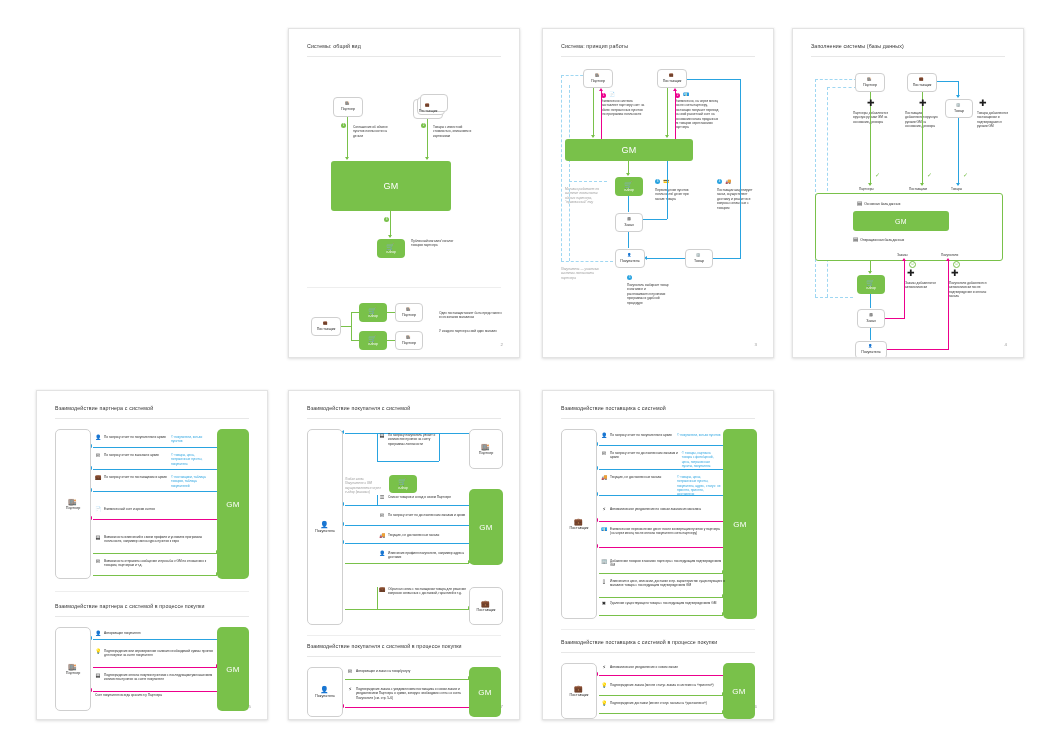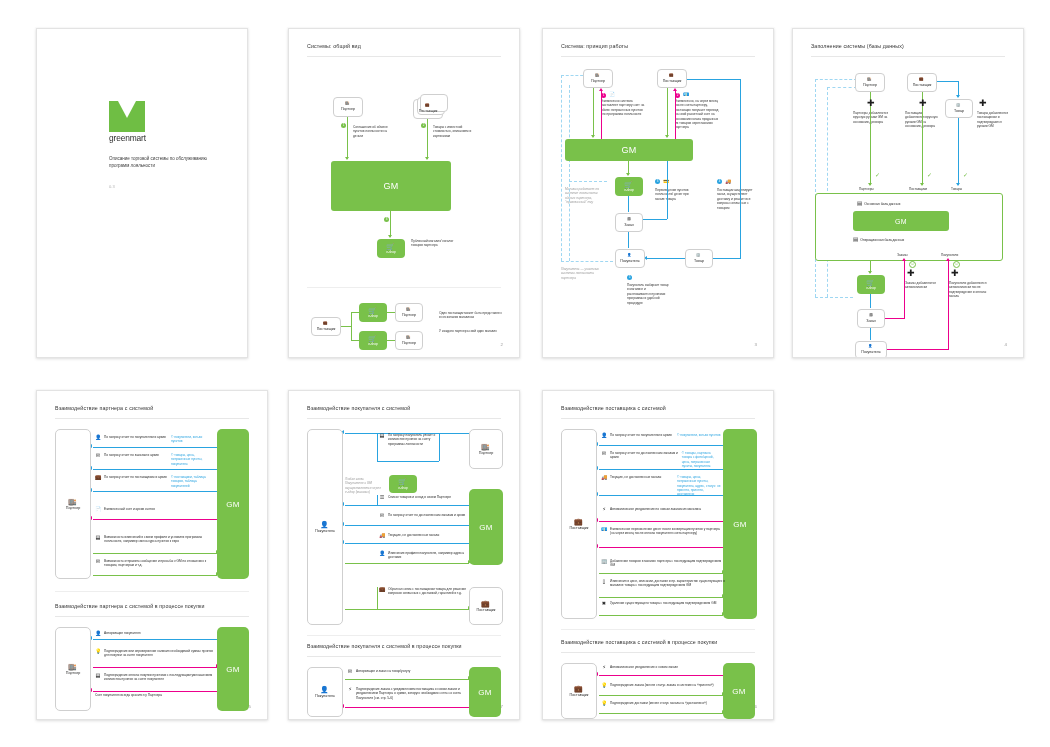--- a/index.html
+++ b/index.html
@@ -218,30 +218,20 @@
   .msgline.b{background:#29a3e0;}
   .msgline.p{background:#ec008c;}
   .msgline.g{background:#79c14a;}
   .lsep{position:absolute;left:18px;right:18px;height:1px;background:#eeeeee;}
 </style>
 </head>
 <body>
 
 <div class="deck">
 
-  <div class="slide" style="left:36px;top:28px;width:212px;height:330px;">
-    <div class="slide-inner">
-      <div class="logo-mark">
-        <div class="logo-notch"></div>
-      </div>
-      <div class="logo-word">greenmart</div>
-      <div class="cover-sub">Описание торговой системы по обслуживанию программ лояльности</div>
-      <div class="cover-ver">0.3</div>
-    </div>
-  </div>
 
   <div class="slide" style="left:288px;top:28px;width:232px;height:330px;">
     <div class="slide-inner">
       <div class="slide-title">Системы: общий вид</div>
       <div class="title-rule"></div>
 
       <div class="node" style="left:44px;top:68px;width:30px;height:20px;">
         <span class="ico">🏬</span>
         <span>Партнер</span>
       </div>

